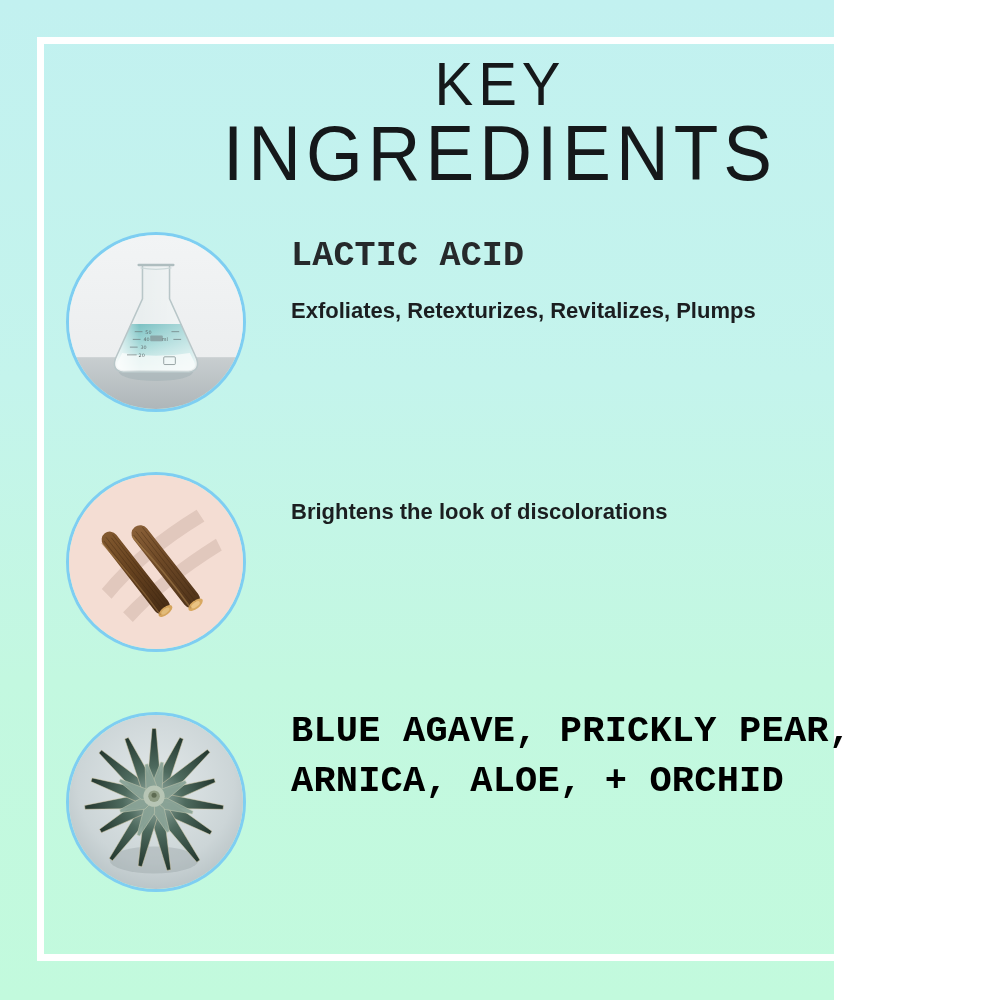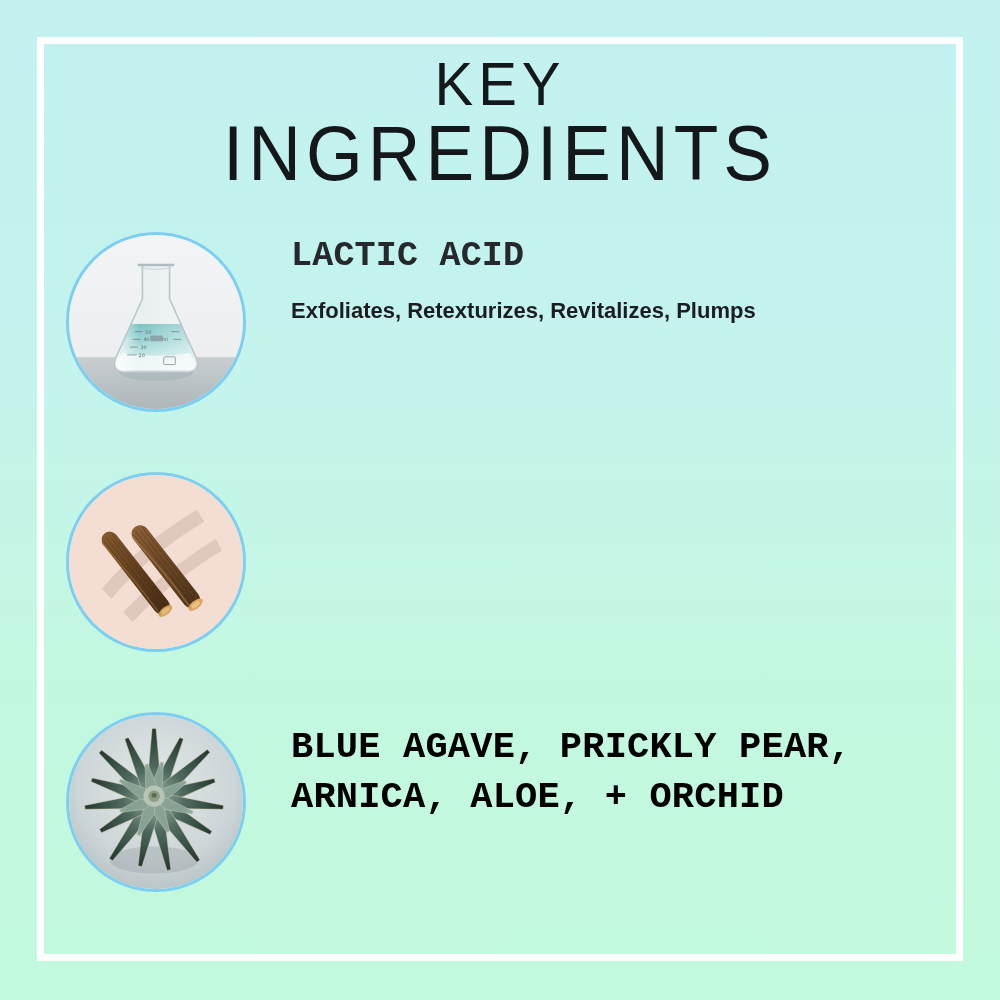--- a/index.html
+++ b/index.html
@@ -8,21 +8,21 @@
   }
   body {
     width: 1000px;
     height: 1000px;
     overflow: hidden;
     font-family: "Liberation Sans", sans-serif;
   }
 
   #poster {
     position: relative;
-    width: 1000px;
+    width: 834px;
     height: 1000px;
     background: linear-gradient(180deg, #c2f1f0 0%, #c4f4ec 38%, #c3f8e0 68%, #c2fadd 100%);
     box-sizing: border-box;
   }
 
   
   #frame {
     position: absolute;
     left: 37px;
     top: 37px;
@@ -88,21 +88,21 @@
     width: 620px;
   }
   .ing-name {
     font-family: Liberation Mono, monospace;
     font-weight: bold;
     color: #26292b;
     text-transform: uppercase;
     letter-spacing: 0.2px;
   }
   .ing-name.sz-a { font-size: 35px; line-height: 40px; }
-  .ing-name.sz-b { font-size: 37px; line-height: 50px; color: #000000; margin-top: 16px; }
+  .ing-name.sz-b { font-size: 37px; line-height: 50px; color: #000000; }
 
   .ing-desc {
     font-family: "Liberation Sans", sans-serif;
     font-weight: 700;
     font-size: 22px;
     line-height: 42px;
     color: #1b1e20;
   }
 
   
@@ -243,20 +243,21 @@
             <path d="M97 56 L97 147"></path>
               <path d="M101 53 L101 142"></path>
           </g>
           <path d="M87 54 Q91 104 89 150" stroke="#ad8550" stroke-width="1.7" fill="none" opacity="0.55"></path>
         </g>
       </svg>
     </div>
 
     <div class="textcol">
       <div class="gap-b"></div>
+      <div class="ing-desc">Brightens the look of discolorations</div>
     </div>
   </div>
 
   <div class="row" id="row-agave">
 
     <div class="thumb">
       <svg viewBox="0 0 180 180" preserveAspectRatio="xMidYMid slice">
         <defs>
           <radialGradient id="bgC" cx="50%" cy="40%" r="75%">
             <stop offset="0%" stop-color="#e2e8e9"></stop>

